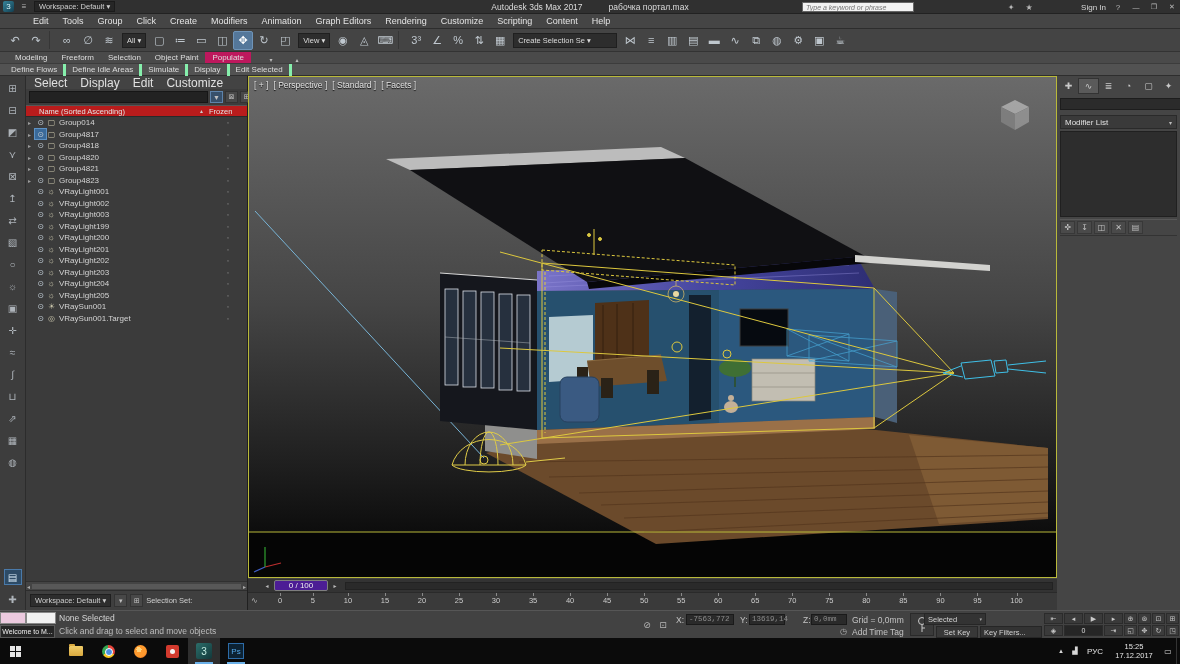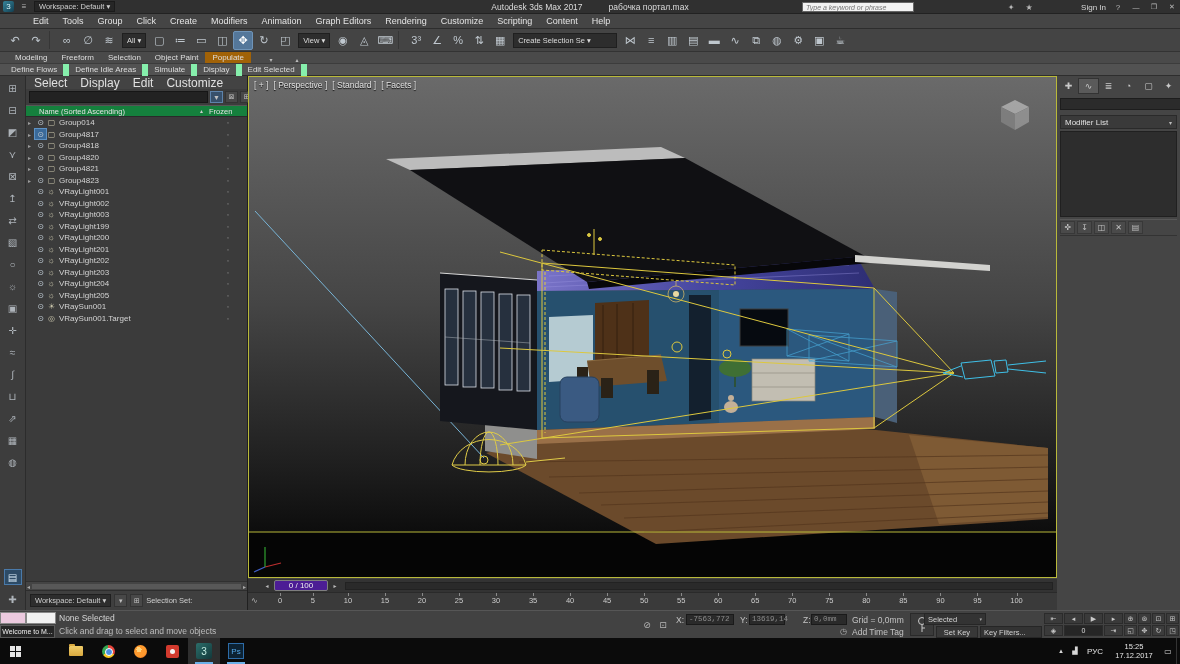--- a/index.html
+++ b/index.html
@@ -26,43 +26,43 @@
   .tbi { width:20px; height:19px; display:flex; align-items:center; justify-content:center; font-size:11px; color:#bfc7ce; border:1px solid transparent; border-radius:2px; white-space:nowrap; }
   .tbi.active { background:#54779a; border-color:#6f94b8; color:#fff; }
   .tbsep { width:5px; height:18px; border-left:1px solid #363636; margin:0 2px; }
   .tbcombo { height:15px; line-height:13px; background:#2d2d2d; border:1px solid #1f1f1f; font-size:7.5px; color:#dcdcdc; padding:0 4px; margin:0 2px; white-space:nowrap; }
   .tbcombo.wide { min-width:104px; }
 
   
   .ribbon { position:absolute; left:0; top:52px; width:1180px; height:24px; background:#4a4a4a; }
   .rtabs { height:11px; display:flex; align-items:flex-end; padding-left:8px; font-size:8px; color:#dedede; }
   .rtab { padding:0 7px; line-height:11px; white-space:nowrap; }
-  .rtab.active { background:#a16207; }
+  .rtab.active { background:#be185d; }
   .rmini { margin-left:14px; font-size:6px; color:#bbb; width:12px; text-align:center; }
   .rtools { height:13px; background:#525252; border-top:1px solid #3c3c3c; border-bottom:1px solid #2e2e2e; display:flex; align-items:center; padding-left:5px; font-size:8px; color:#dcdcdc; }
-  .rtool { padding:0 6px; line-height:12px; border-right:6px solid #86efac; white-space:nowrap; }
+  .rtool { padding:0 6px; line-height:12px; border-right:3px solid #86efac; white-space:nowrap; }
 
   
   .workspace { position:absolute; left:0; top:76px; width:1180px; height:534px; }
 
   
   .left-strip { position:absolute; left:0; top:0; width:26px; height:534px; background:#3d3d3d; border-right:1px solid #2c2c2c; display:flex; flex-direction:column; align-items:center; padding:5px 0 4px; gap:8px; }
   .si { width:16px; height:14px; font-size:10px; color:#aeb4ba; display:flex; align-items:center; justify-content:center; }
   .si.push { margin-top:auto; }
   .si.active { background:#2d4b66; outline:1px solid #4a7aaa; color:#dcecf8; }
 
   
   .explorer { position:absolute; left:26px; top:0; width:222px; height:534px; background:#3c3c3c; border-right:1px solid #202020; display:flex; flex-direction:column; }
   .x-menus { height:13px; background:#434343; display:flex; align-items:center; padding-left:3px; font-size:12px; color:#e0e0e0; }
   .x-menu { padding:0 8px 0 5px; }
   .x-search-row { height:16px; display:flex; align-items:center; gap:2px; padding:2px 3px; }
   .x-input { flex:1; height:12px; background:#222; border:1px solid #161616; }
   .xbtn { width:13px; height:12px; font-size:7px; color:#c0c0c0; display:flex; align-items:center; justify-content:center; background:#484848; border:1px solid #333; }
   .xbtn.on { background:#37506b; border-color:#5d83ab; }
-  .x-header { height:12px; background:#15803d; border-top:1px solid #565656; border-bottom:1px solid #2a2a2a; display:flex; align-items:center; font-size:7.5px; color:#e2e2e2; }
+  .x-header { height:12px; background:#b91c1c; border-top:1px solid #565656; border-bottom:1px solid #2a2a2a; display:flex; align-items:center; font-size:7.5px; color:#e2e2e2; }
   .xh-name { flex:1; padding-left:13px; white-space:nowrap; }
   .xh-sort { width:10px; font-size:5px; color:#ccc; }
   .xh-frozen { width:38px; }
   .x-list { flex:1; overflow:hidden; background:#3b3b3b; }
   .xrow { height:11.5px; display:flex; align-items:center; font-size:8px; color:#d4d4d4; }
   .exp { width:9px; padding-left:2px; font-size:6px; color:#9a9a9a; }
   .eye { width:11px; height:10px; font-size:8px; color:#b9c4cd; display:flex; align-items:center; justify-content:center; }
   .eye.on { background:#3a6a9a; outline:1px solid #5e92c4; }
   .tico { width:11px; font-size:8px; color:#c6c2a8; text-align:center; }
   .nm { flex:1; padding-left:2px; white-space:nowrap; }

